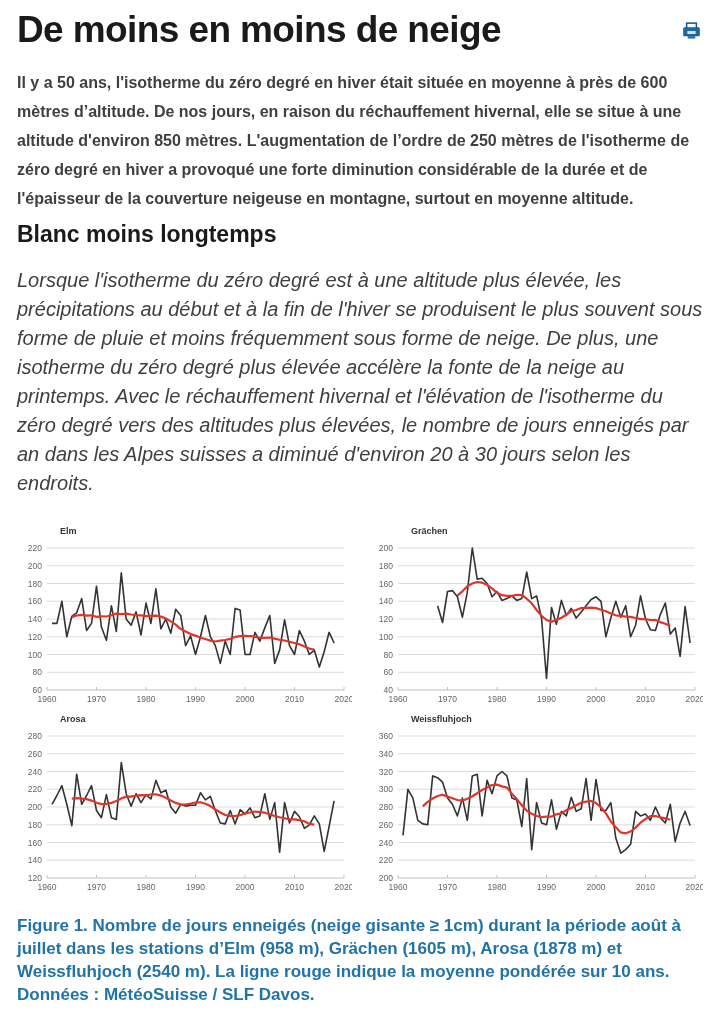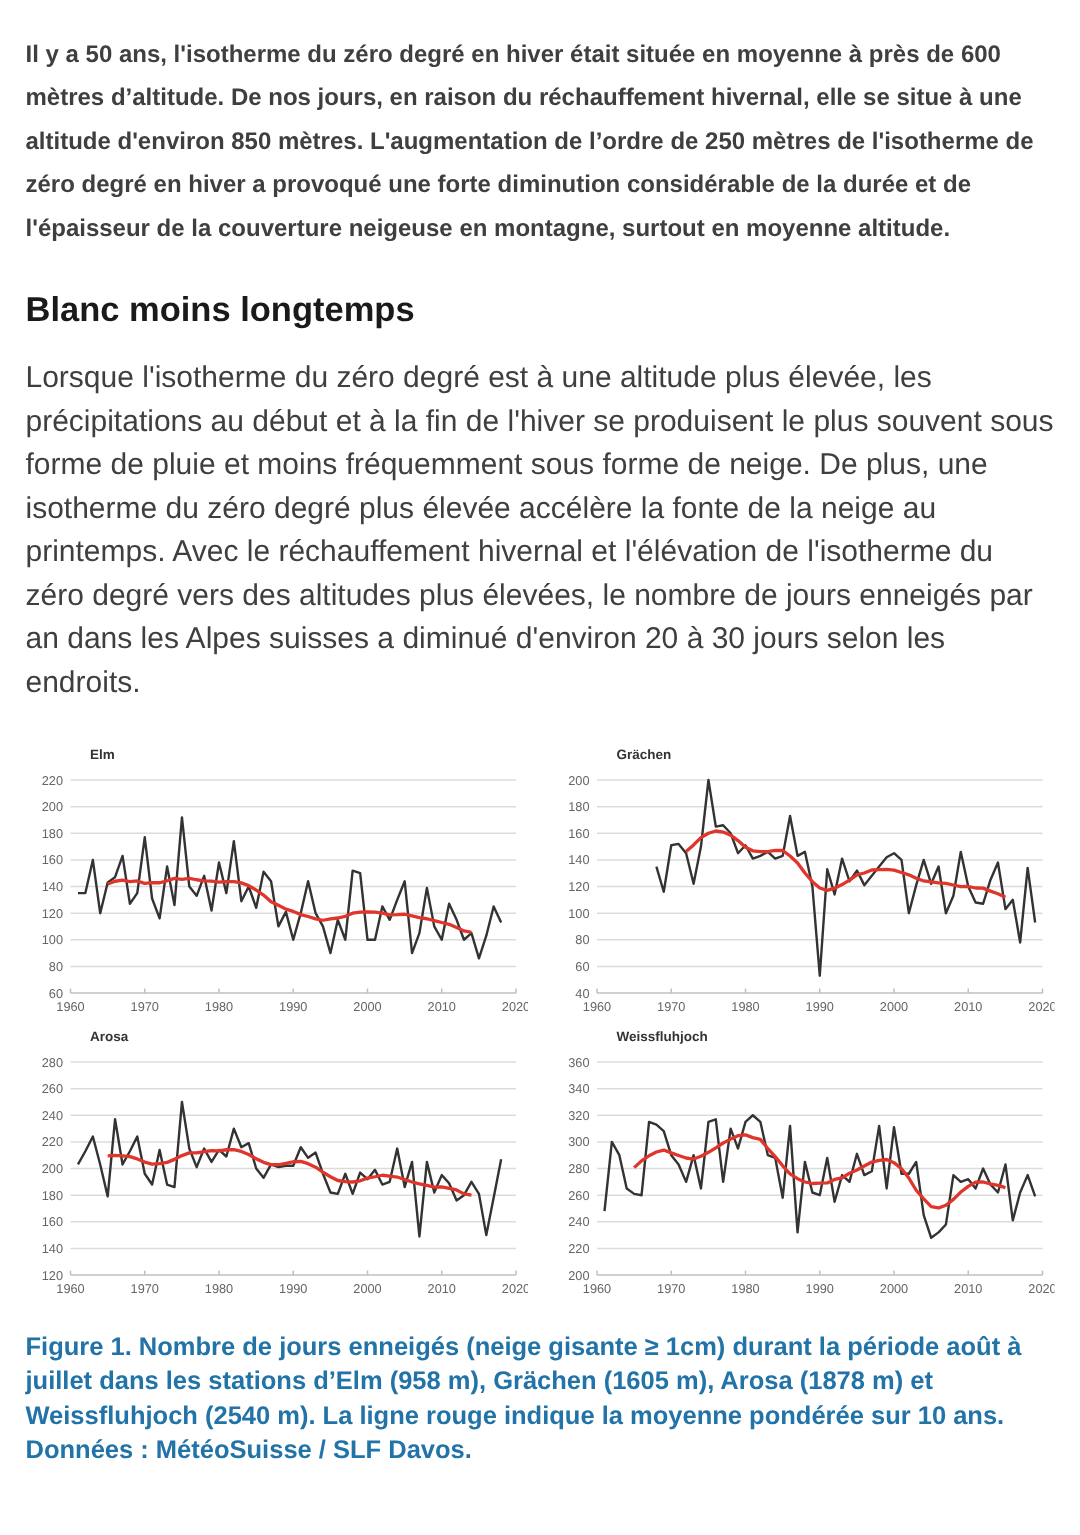--- a/index.html
+++ b/index.html
@@ -2,32 +2,43 @@
 <html lang="fr"><head>
 <meta charset="utf-8">
 <style>
   html,body{margin:0;padding:0;background:#ffffff;}
   body{width:720px;font-family:"Liberation Sans",sans-serif;-webkit-font-smoothing:antialiased;}
   .page{padding:6px 17px 16px 17px;}
   .title-row{display:flex;justify-content:space-between;align-items:flex-start;margin:2px 0 0 0;}
   h1{font-size:37px;font-weight:700;letter-spacing:-0.6px;color:#1a1a1a;margin:0;line-height:1.2;}
   .print-btn{background:none;border:none;padding:0;margin:14px 2px 0 0;cursor:pointer;line-height:0;}
   .lead{font-size:16px;font-weight:700;line-height:29px;color:#3f3f3f;margin:16px 0 0 0;}
-  h2{font-size:23px;font-weight:700;color:#1a1a1a;margin:26px 0 0 0;}
-  .body-text{font-size:20px;font-weight:400;line-height:29px;color:#3f3f3f;margin:18px 0 0 0;}
+  h2{font-size:23px;font-weight:700;color:#1a1a1a;margin:8px 0 0 0;}
+  .body-text{font-size:20px;font-weight:400;line-height:29px;color:#3f3f3f;margin:18px 0 0 0;font-style:italic;}
   .charts{margin-top:26px;display:grid;grid-template-columns:335px 335px;column-gap:16px;row-gap:6px;}
   .chart{line-height:0;}
   .caption{font-size:17px;font-weight:700;line-height:23px;color:#2173a8;margin:20px 0 0 0;}
   svg text{font-family:"Liberation Sans",sans-serif;}
 </style>
 </head>
 <body>
 
 <div class="page">
 
+  <div class="title-row">
+    <h1>De moins en moins de neige</h1>
+    <button class="print-btn" aria-label="print">
+      <svg width="19" height="18" viewBox="0 0 24 24">
+        <rect x="5.5" y="1.5" width="13" height="8" fill="#ffffff" stroke="#15567f" stroke-width="2"></rect>
+        <rect x="1.5" y="7.5" width="21" height="11" rx="1" fill="#1d6a9c" stroke="#15567f" stroke-width="1"></rect>
+        <rect x="6.5" y="12" width="11" height="4" fill="#cfe3f0"></rect>
+        <rect x="7" y="19" width="10" height="3" fill="#1d6a9c"></rect>
+      </svg>
+    </button>
+  </div>
 
   <p class="lead">Il y a 50 ans, l'isotherme du zéro degré en hiver était située en moyenne à près de 600 mètres d’altitude. De nos jours, en raison du réchauffement hivernal, elle se situe à une altitude d'environ 850 mètres. L'augmentation de l’ordre de 250 mètres de l'isotherme de zéro degré en hiver a provoqué une forte diminution considérable de la durée et de l'épaisseur de la couverture neigeuse en montagne, surtout en moyenne altitude.</p>
 
   <h2>Blanc moins longtemps</h2>
 
   <p class="body-text">Lorsque l'isotherme du zéro degré est à une altitude plus élevée, les précipitations au début et à la fin de l'hiver se produisent le plus souvent sous forme de pluie et moins fréquemment sous forme de neige. De plus, une isotherme du zéro degré plus élevée accélère la fonte de la neige au printemps. Avec le réchauffement hivernal et l'élévation de l'isotherme du zéro degré vers des altitudes plus élevées, le nombre de jours enneigés par an dans les Alpes suisses a diminué d'environ 20 à 30 jours selon les endroits.</p>
 
   <div class="charts" id="charts">
       <div class="chart"><svg width="335" height="182" viewBox="0 0 335 182">
           <line x1="30" y1="166" x2="327" y2="166" stroke="#c0c0c0" stroke-width="1"></line>

